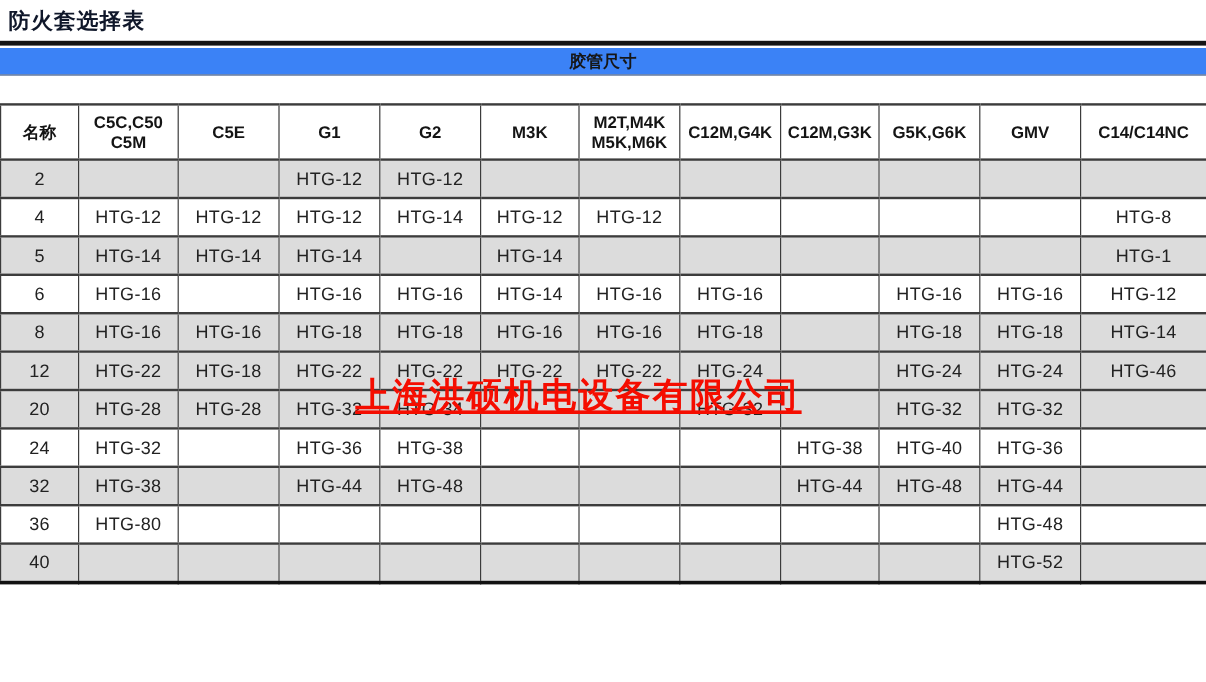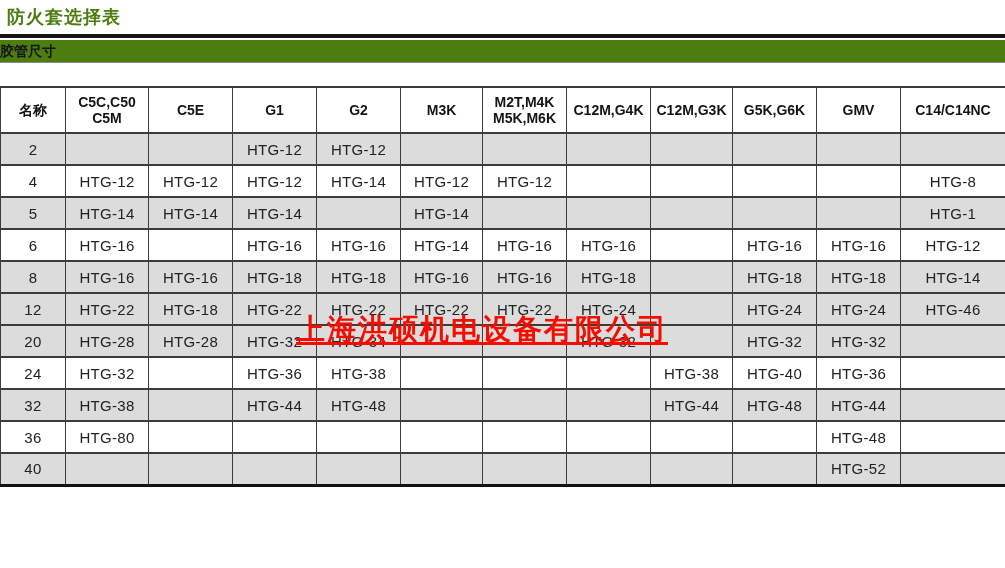--- a/index.html
+++ b/index.html
@@ -16,38 +16,39 @@
     background: #ffffff;
     overflow: hidden;
   }
   .doc-title {
     position: absolute;
     left: 7px;
     top: 5px;
     font-size: 18px;
     font-weight: bold;
     letter-spacing: 1px;
-    color: #4d7c0f;
+    color: #0f172a;
   }
   .top-rule {
     position: absolute;
     left: 0;
     top: 34px;
     width: 1005px;
     height: 4px;
     background: #151515;
   }
   .group-band {
     position: absolute;
     left: 0;
     top: 40px;
     width: 1005px;
     height: 23px;
-    background: #4d7c0f;
+    background: #3b82f6;
     border-bottom: 1px solid #8a8a8a;
+    text-align: center;
     font-weight: bold;
     font-size: 14px;
     line-height: 23px;
     color: #161616;
   }
   table.sleeve {
     position: absolute;
     left: 0;
     top: 64px;
     width: 1005px;

